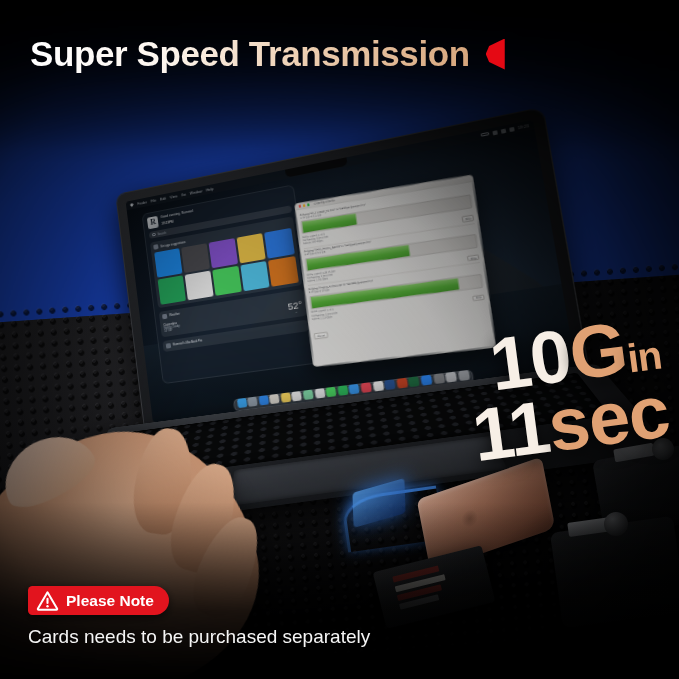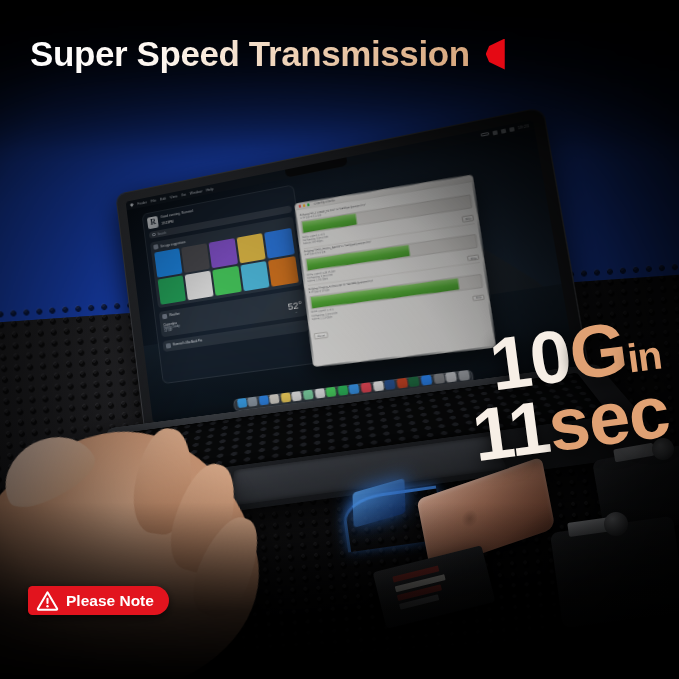--- a/index.html
+++ b/index.html
@@ -583,14 +583,15 @@
 
   <div class="note-badge">
     <svg class="warn-ic" viewBox="0 0 24 22">
       <path d="M12 2.4 L22 19.4 Q22.6 20.6 21.2 20.6 L2.8 20.6 Q1.4 20.6 2 19.4 Z" fill="none" stroke="#ffffff" stroke-width="2.1" stroke-linejoin="round"></path>
       <rect x="10.9" y="8.2" width="2.2" height="6.4" rx="1.1" fill="#ffffff"></rect>
       <circle cx="12" cy="17" r="1.25" fill="#ffffff"></circle>
     </svg>
     <span class="note-label">Please Note</span>
   </div>
 
+  <div class="note-text">Cards needs to be purchased separately</div>
 
 </div>
 
 </body></html>

